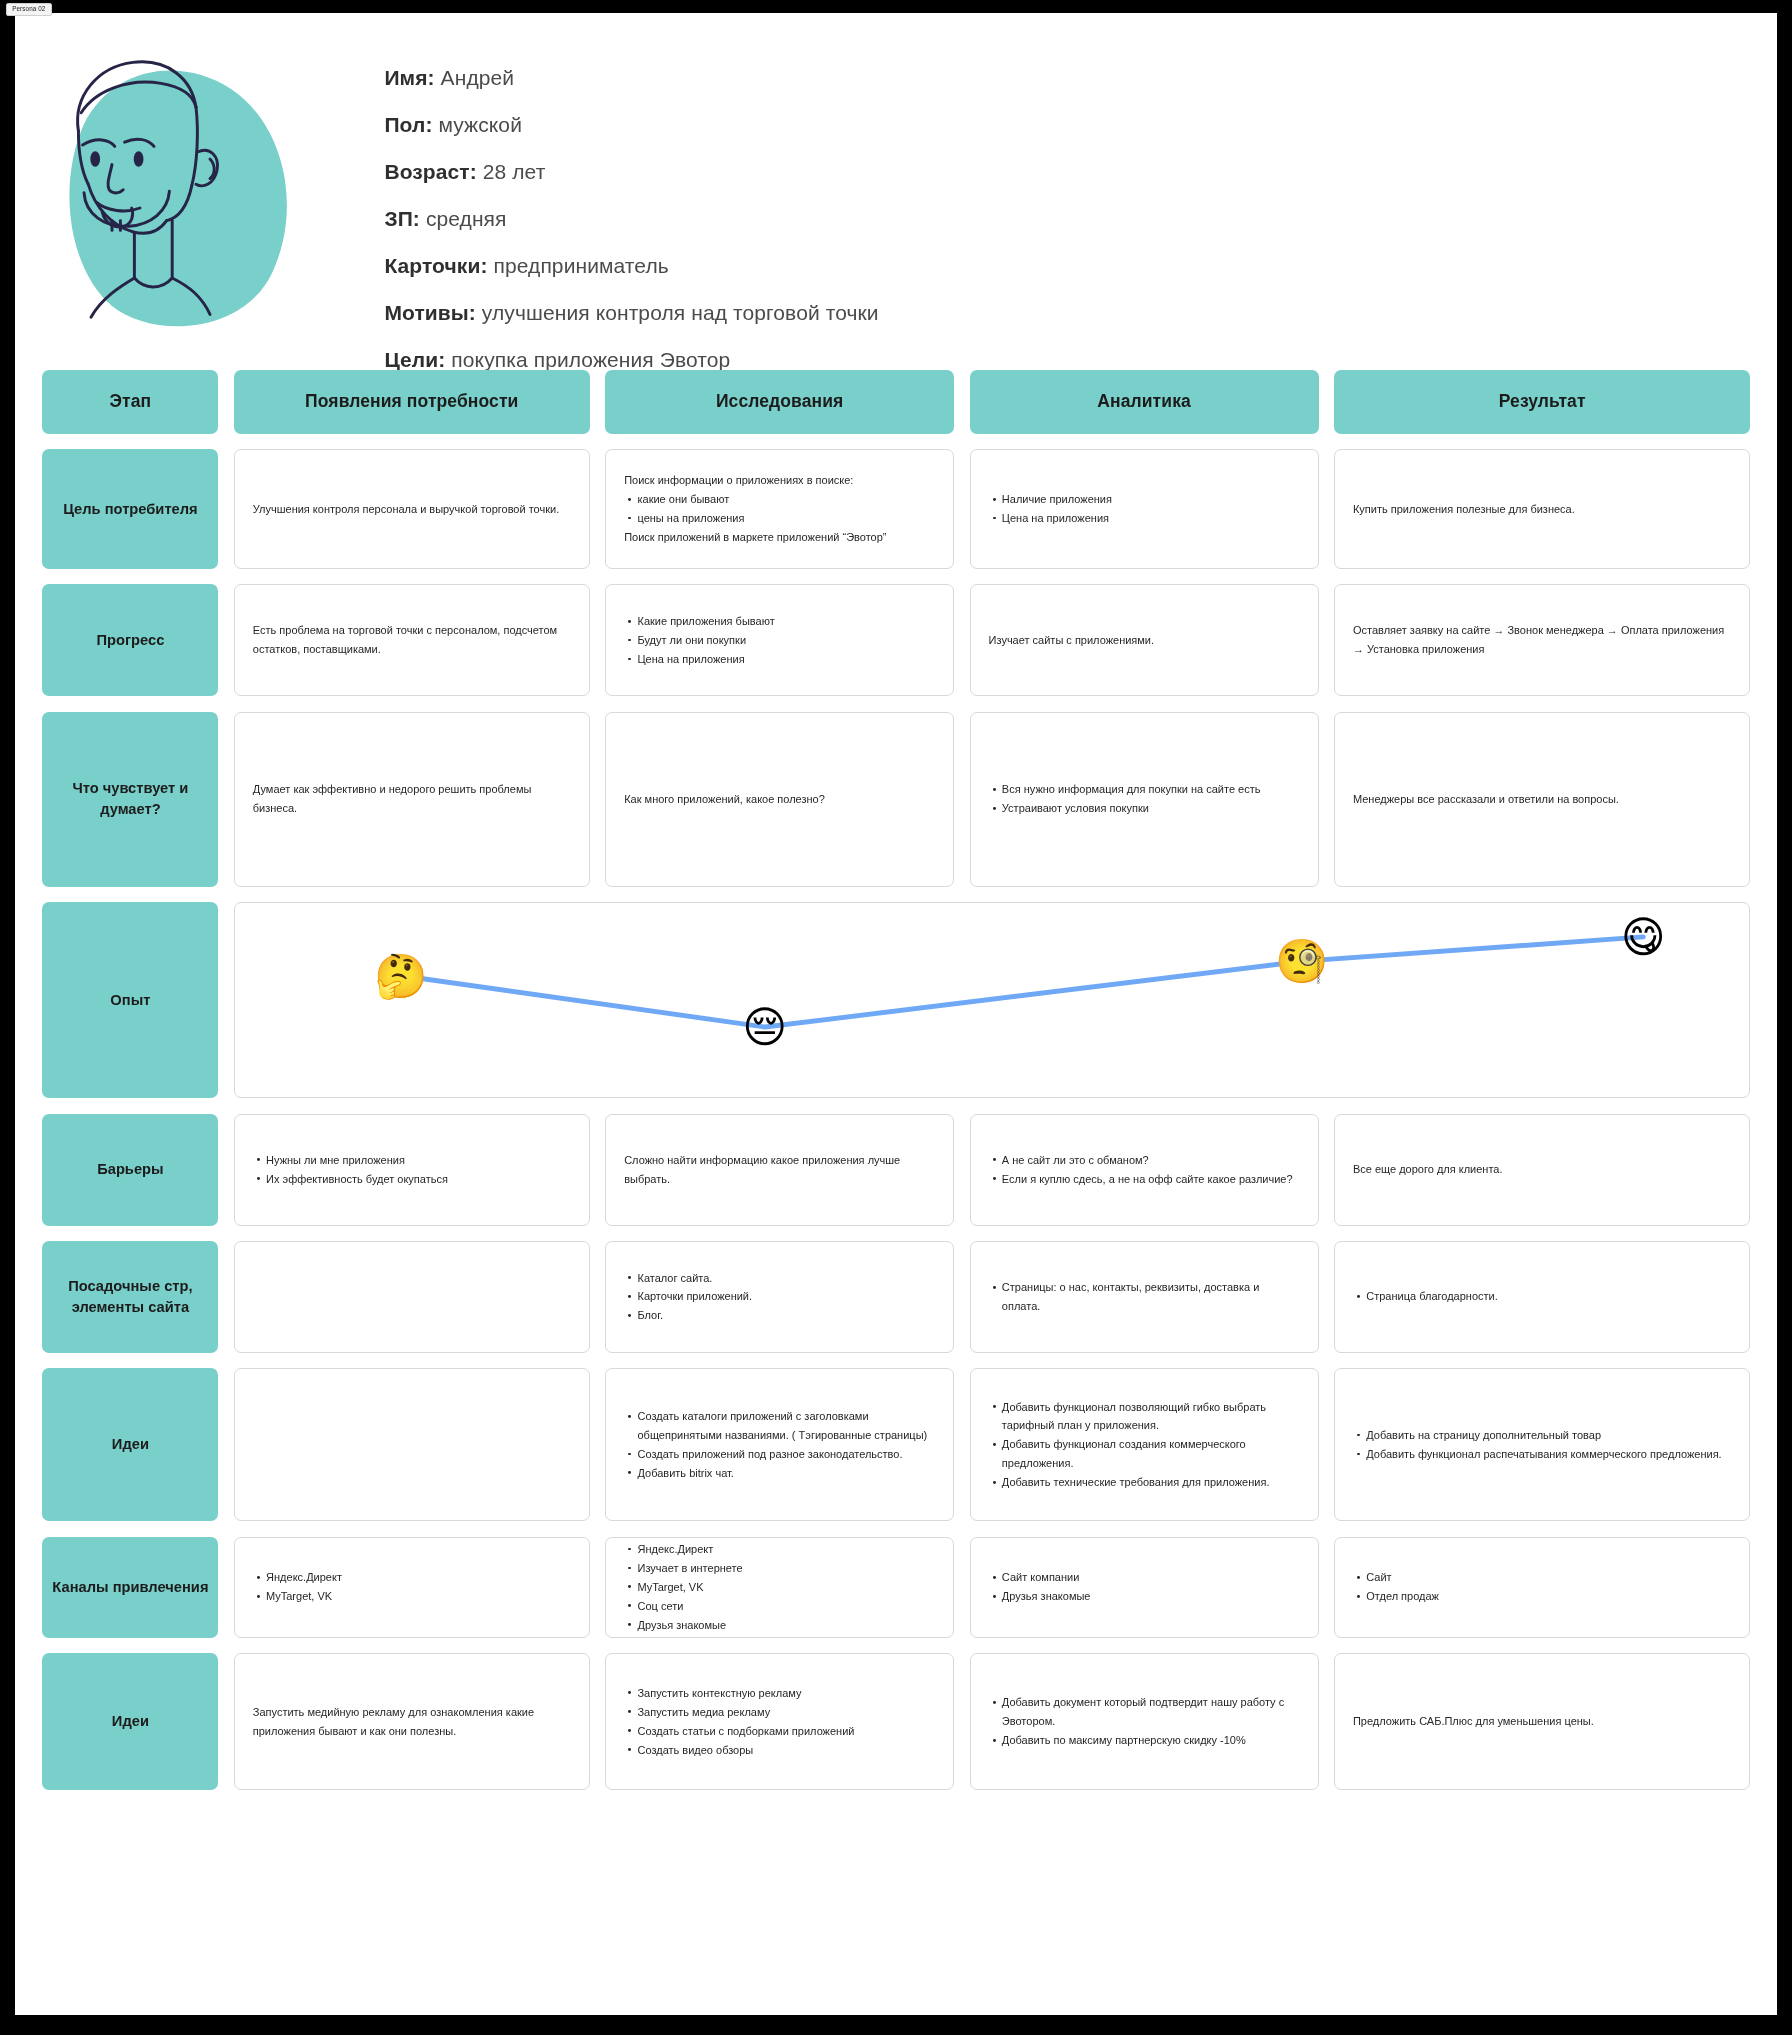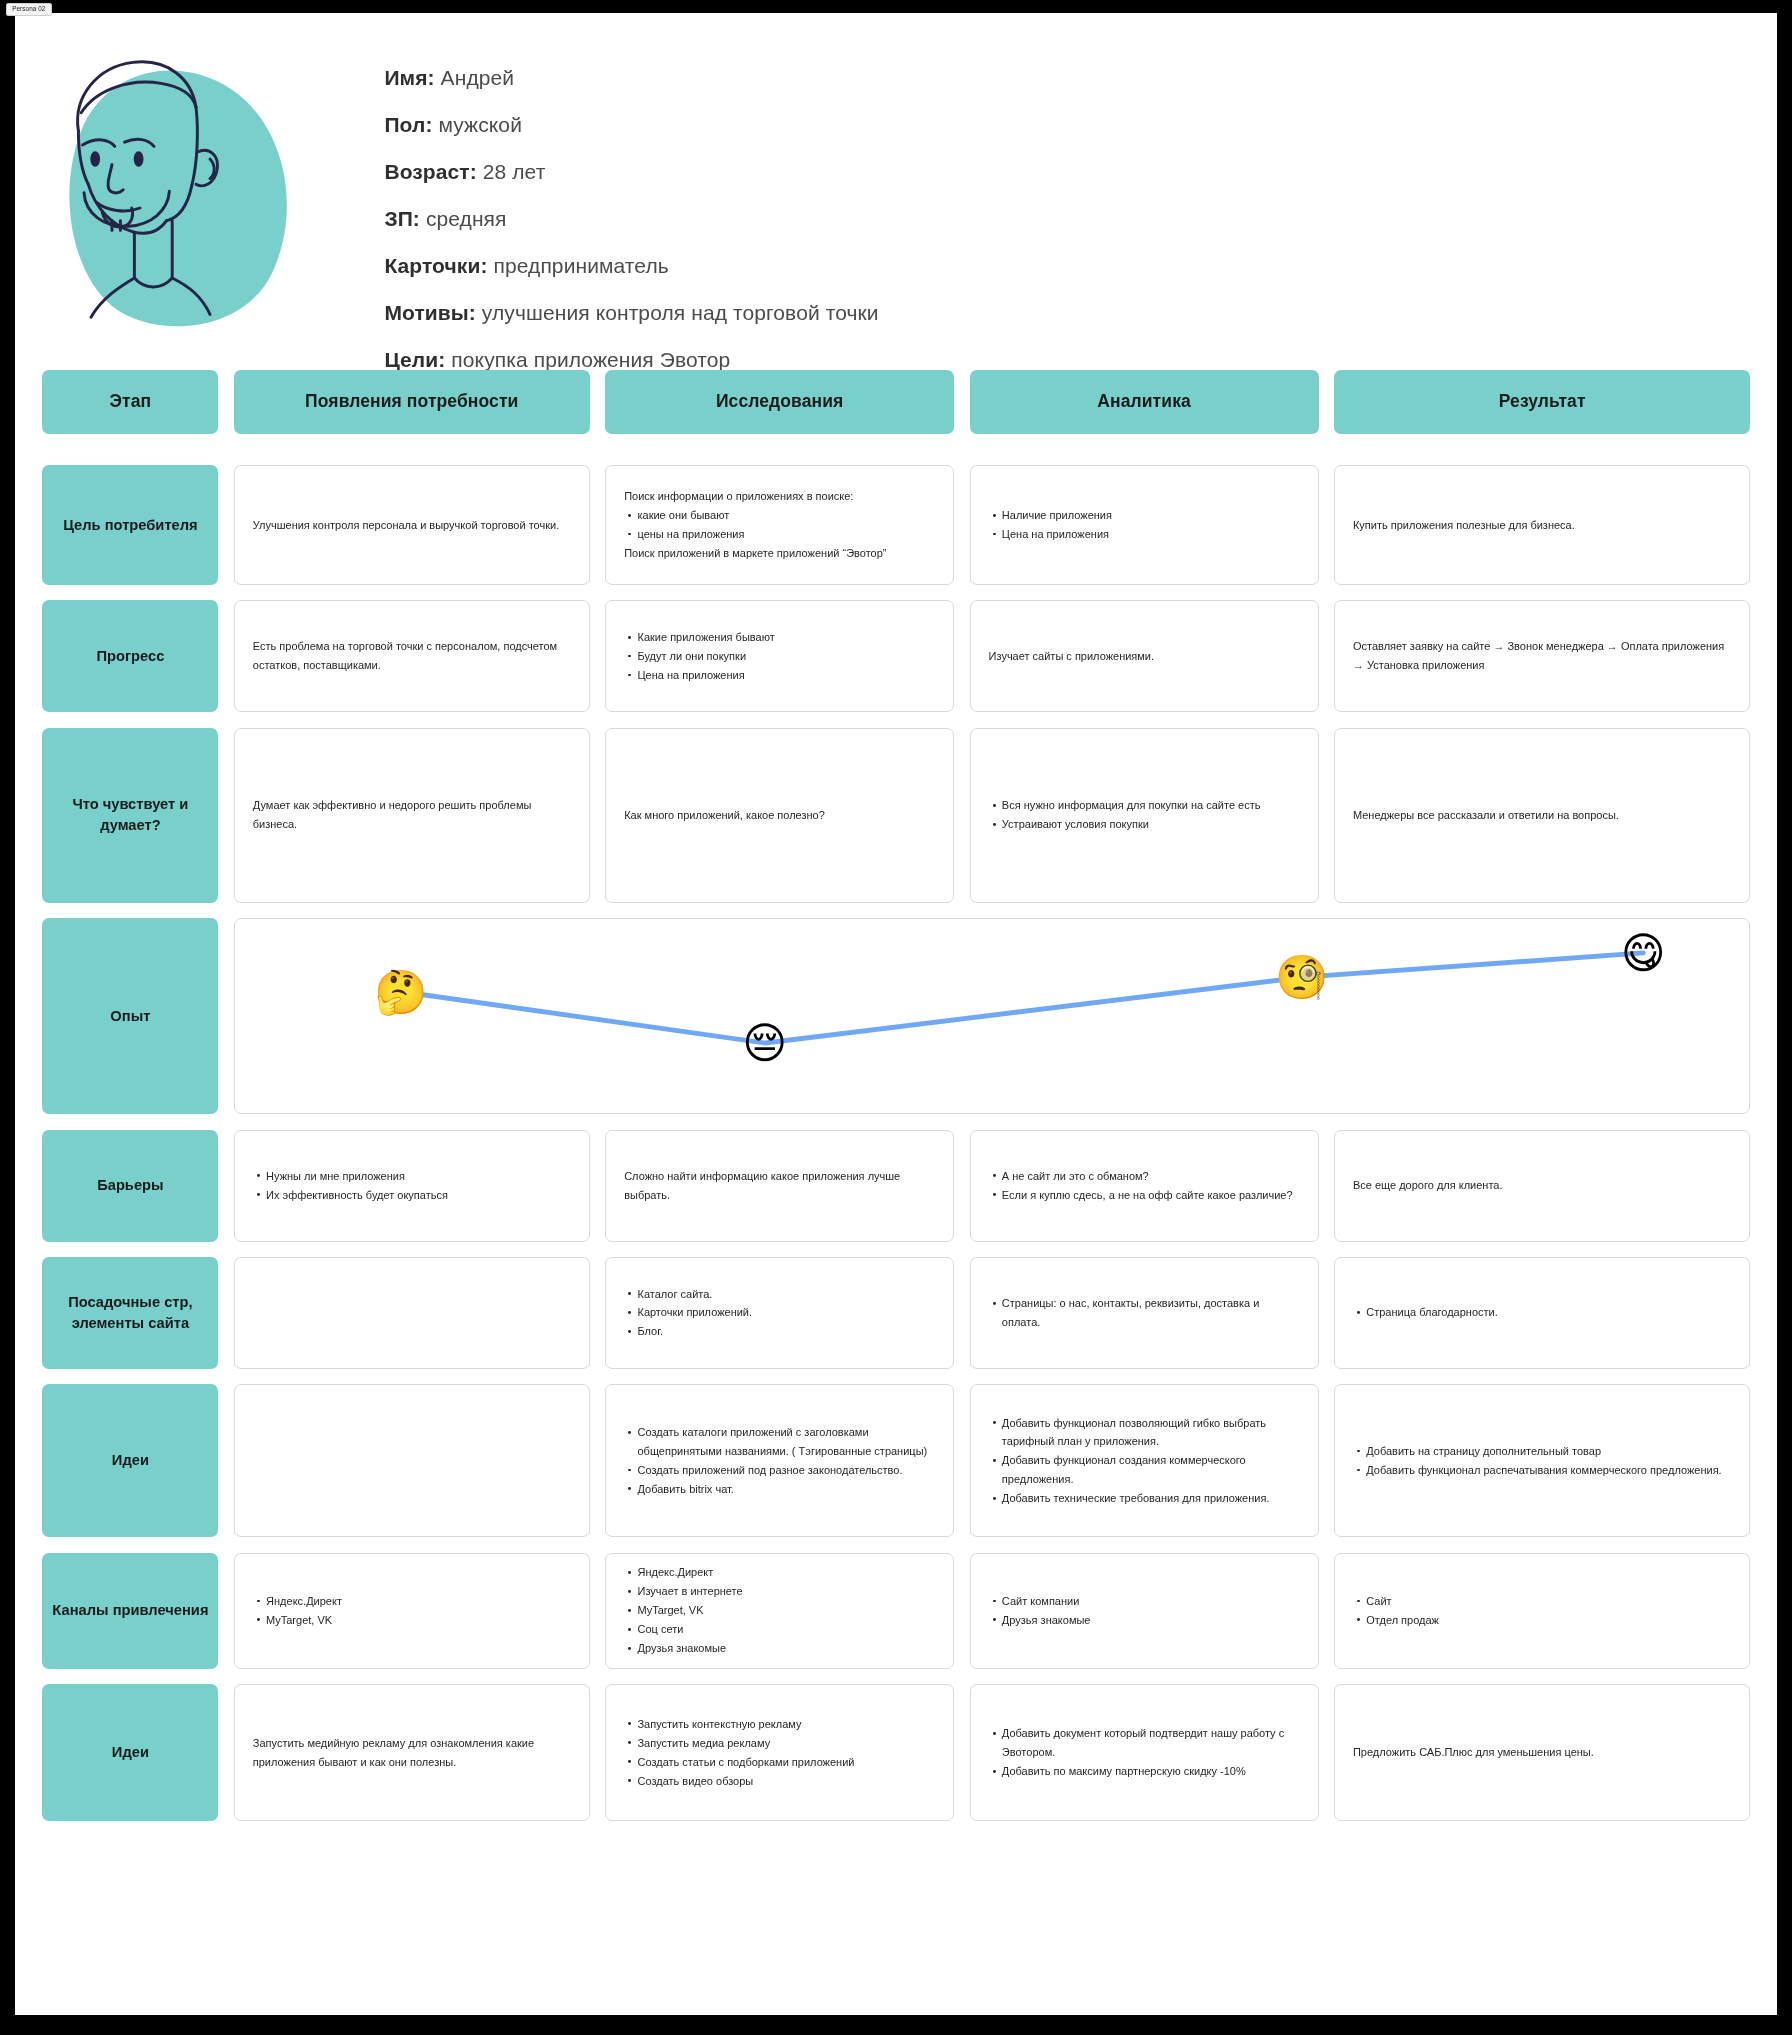--- a/index.html
+++ b/index.html
@@ -146,29 +146,29 @@
     left: -9px;
     top: 7.7px;
     width: 2.8px;
     height: 2.8px;
     border-radius: 50%;
     background: #2a2a2a;
   }
   .card .lead { margin-bottom: 0; }
 
   
-  .r-goal    .card, .r-goal    .stage-cell { height: 120px; margin-top: 16px; }
+  .r-goal    .card, .r-goal    .stage-cell { height: 120px; }
   .r-prog    .card, .r-prog    .stage-cell { height: 112px; }
   .r-feel    .card, .r-feel    .stage-cell { height: 250x; }
   .r-feel    .card, .r-feel    .stage-cell { height: 175px; }
   .r-exp     .exp-card, .r-exp .stage-cell { height: 196px; }
   .r-barr    .card, .r-barr    .stage-cell { height: 112px; }
   .r-land    .card, .r-land    .stage-cell { height: 112px; }
   .r-idea1   .card, .r-idea1   .stage-cell { height: 153px; }
-  .r-chan    .card, .r-chan    .stage-cell { height: 116px; }
+  .r-chan    .card, .r-chan    .stage-cell { height: 101px; }
   .r-idea2   .card, .r-idea2   .stage-cell { height: 137px; }
 
   
   .exp-card {
     flex: 1 1 auto;
     background: #fff;
     border: 1.1px solid #d8d8d8;
     border-radius: 7px;
     position: relative;
     overflow: hidden;

